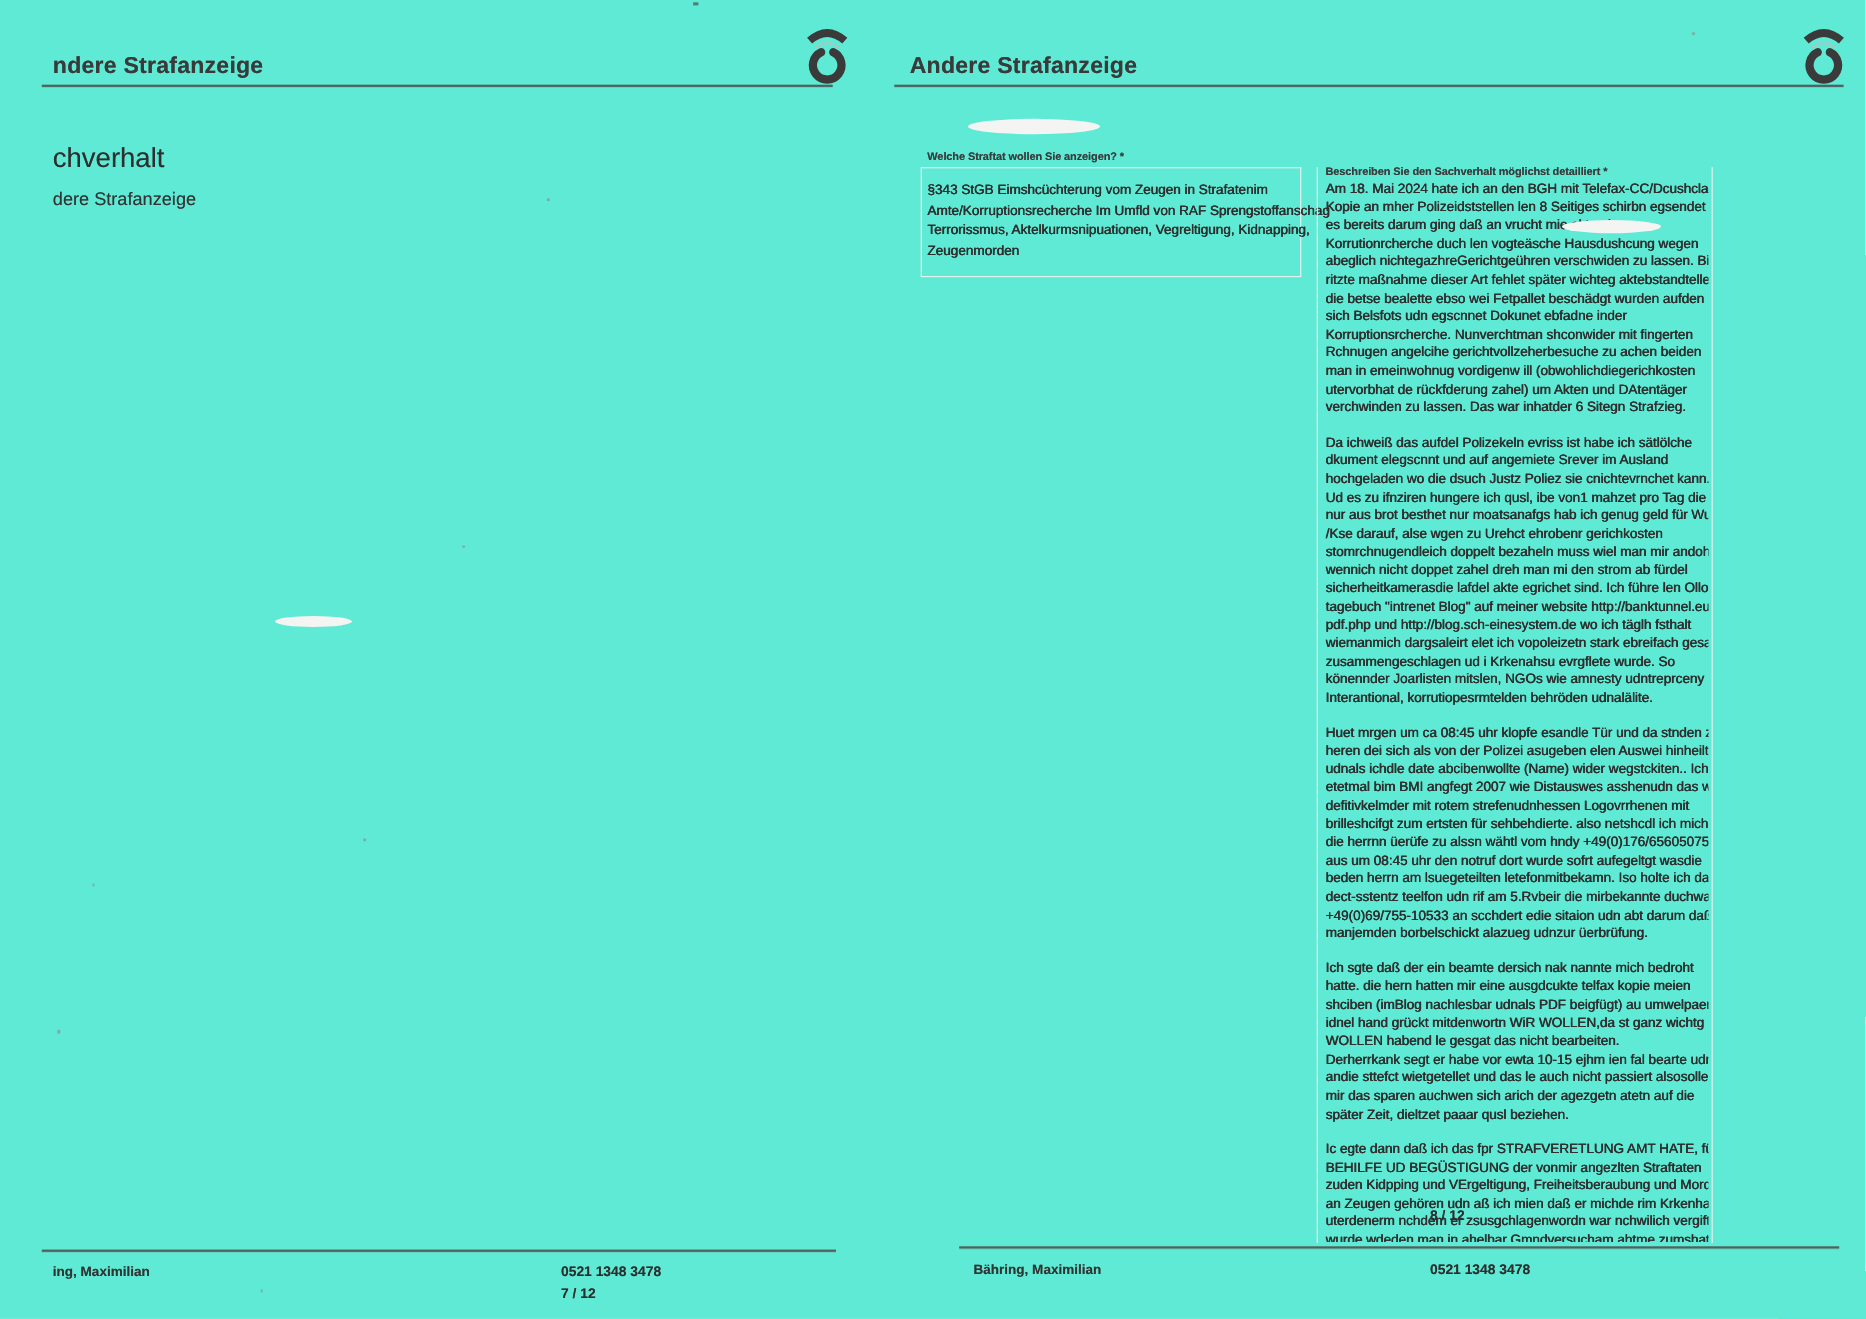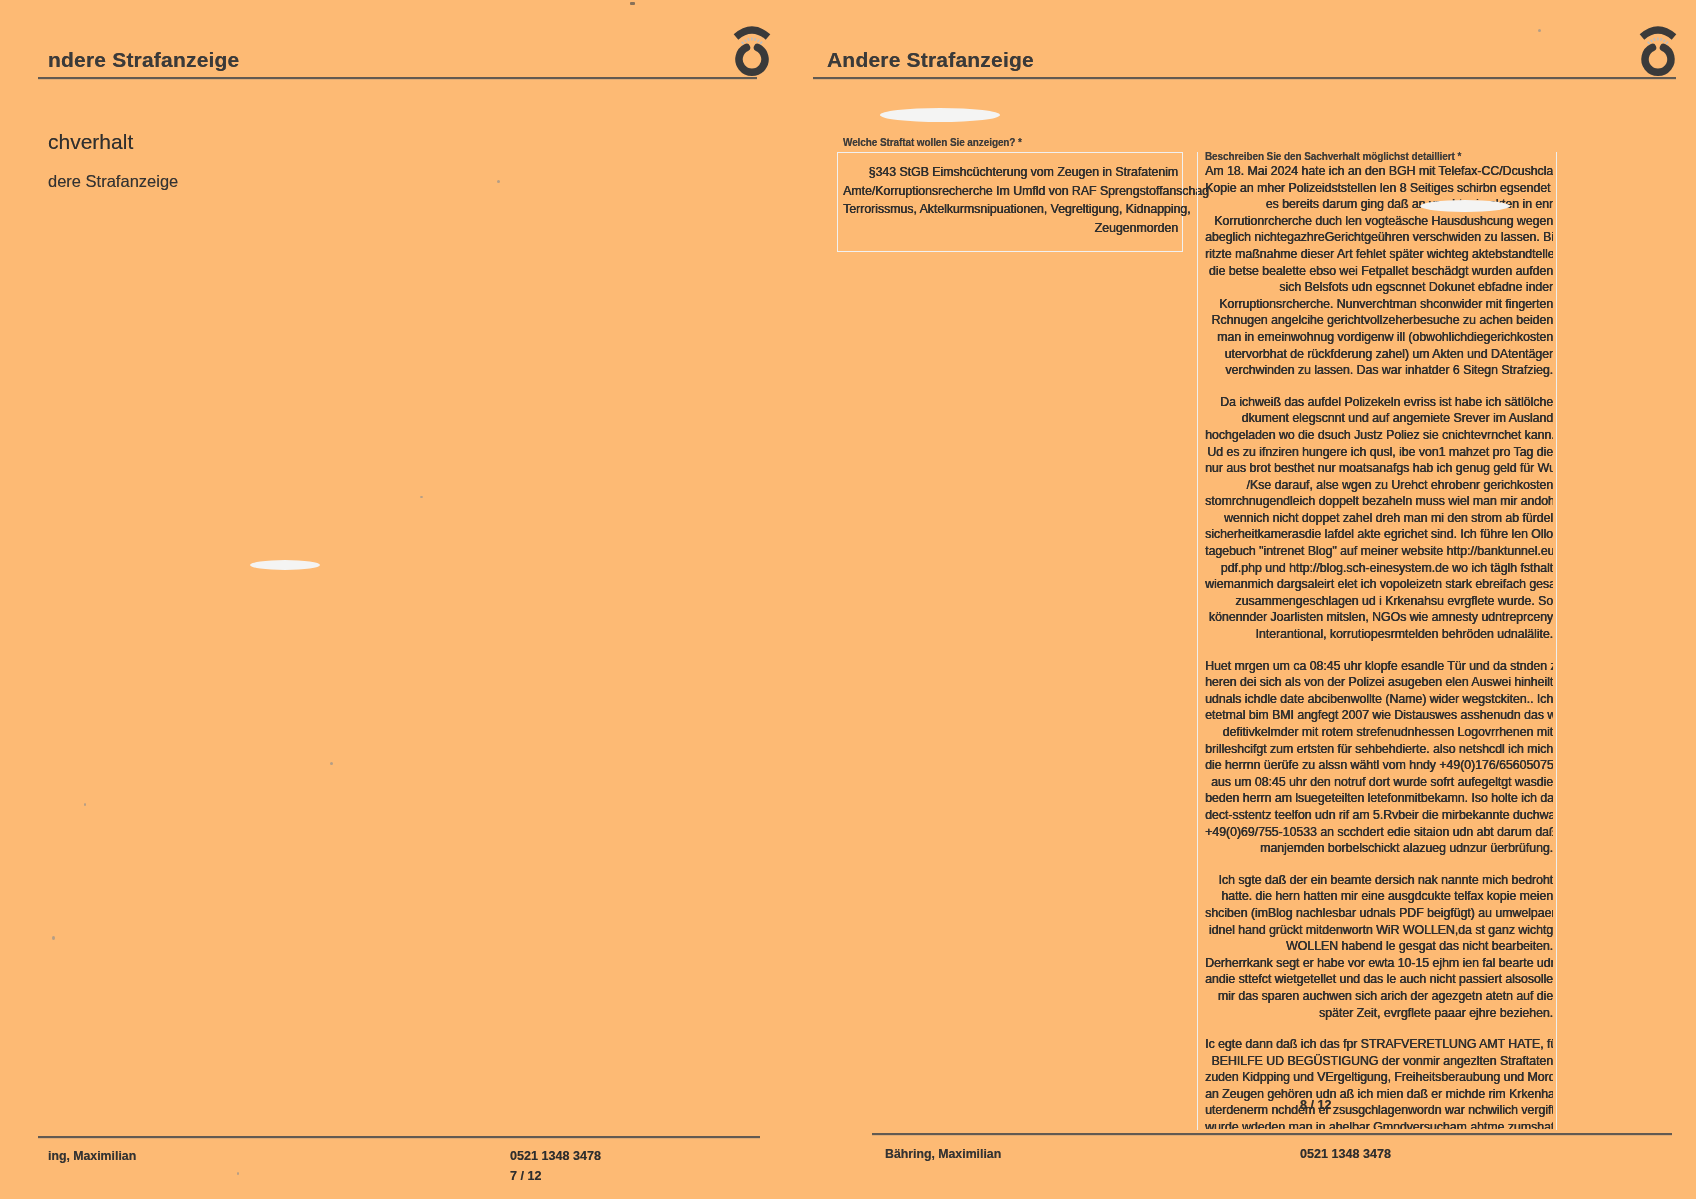--- a/index.html
+++ b/index.html
@@ -1,41 +1,41 @@
 <!DOCTYPE html>
 <html><head>
 <meta charset="utf-8">
 <style>
   html,body{margin:0;padding:0;background:#ffffff;}
   .canvas{
     position:relative;width:1696px;height:1199px;overflow:hidden;
-    background:#fdba74;
+    background:#5eead4;
     font-family:"Liberation Sans", sans-serif;
     color:#303030;
   }
   .abs{position:absolute;}
   .page-title{
     font-size:21px;font-weight:700;color:#3a3a3a;letter-spacing:.2px;
     text-shadow:0 0 .6px rgba(40,40,40,.65);white-space:nowrap;
   }
   .rule{height:2px;background:#4d4d4d;opacity:.88;}
   .rule.fuzzy{box-shadow:0 1px 0 rgba(120,120,120,.25);}
-  .h2{font-size:21px;font-weight:400;color:#2f2f2f;text-shadow:0 0 .5px rgba(30,30,30,.5);white-space:nowrap;}
+  .h2{font-size:25px;font-weight:400;color:#2f2f2f;text-shadow:0 0 .5px rgba(30,30,30,.5);white-space:nowrap;}
   .h3{font-size:16.5px;font-weight:400;color:#333;text-shadow:0 0 .4px rgba(30,30,30,.45);white-space:nowrap;}
   .qlabel{
     font-size:10px;font-weight:700;color:#3b3b3b;letter-spacing:-.1px;
     text-shadow:0 0 .4px rgba(30,30,30,.55);white-space:nowrap;
   }
   .scan-text{
     font-size:12.4px;font-weight:400;color:#2f2f2f;letter-spacing:-.05px;
     text-shadow:.38px 0 0 currentColor, 0 0 .35px rgba(30,30,30,.5);
   }
   .answer{line-height:18.7px;}
   .bodycol{line-height:16.6px;overflow:hidden;}
-  .tl{white-space:nowrap;text-align:right;}
+  .tl{white-space:nowrap;}
   .para{margin:0;}
   .para + .para{margin-top:15px;}
   .footer-name{font-size:12.3px;font-weight:700;color:#333;text-shadow:0 0 .4px rgba(30,30,30,.5);white-space:nowrap;}
   .footer-right{font-size:12.6px;font-weight:700;color:#2e2e2e;text-align:left;
     text-shadow:0 0 .4px rgba(30,30,30,.5);white-space:nowrap;}
   .faintbox{border:1px solid #f1f1f1;}
   .hairline-v{width:1px;background:#efefef;}
   .speck{position:absolute;background:#8f8f8f;border-radius:50%;opacity:.65;}
   .smudge{position:absolute;background:#f4f4f3;border-radius:50%;}
   .logo svg{display:block;}
@@ -146,21 +146,21 @@
       </div>
       <div class="para">
         <div class="tl">Ich sgte daß der ein beamte dersich nak nannte mich bedroht</div>
         <div class="tl">hatte. die hern hatten mir eine ausgdcukte telfax kopie meien</div>
         <div class="tl">shciben (imBlog nachlesbar udnals PDF beigfügt) au umwelpaer</div>
         <div class="tl">idnel hand grückt mitdenwortn WiR WOLLEN,da st ganz wichtg</div>
         <div class="tl">WOLLEN habend le gesgat das nicht bearbeiten.</div>
         <div class="tl">Derherrkank segt er habe vor ewta 10-15 ejhm ien fal bearte udn</div>
         <div class="tl">andie sttefct wietgetellet und das le auch nicht passiert alsosolle ich</div>
         <div class="tl">mir das sparen auchwen sich arich der agezgetn atetn auf die</div>
-        <div class="tl">später Zeit, evrgflete paaar ejhre beziehen.</div>
+        <div class="tl">später Zeit, dieltzet paaar qusl beziehen.</div>
       </div>
       <div class="para">
         <div class="tl">Ic egte dann daß ich das fpr STRAFVERETLUNG AMT HATE, für</div>
         <div class="tl">BEHILFE UD BEGÜSTIGUNG der vonmir angezlten Straftaten</div>
         <div class="tl">zuden Kidpping und VErgeltigung, Freiheitsberaubung und Mord</div>
         <div class="tl">an Zeugen gehören udn aß ich mien daß er michde rim Krkenhaus</div>
         <div class="tl">uterdenerm nchdem er zsusgchlagenwordn war nchwilich vergiftet</div>
         <div class="tl">wurde wdeden man in ahelbar Gmndversucham ahtme zumshat</div>
       </div>
     </div>

